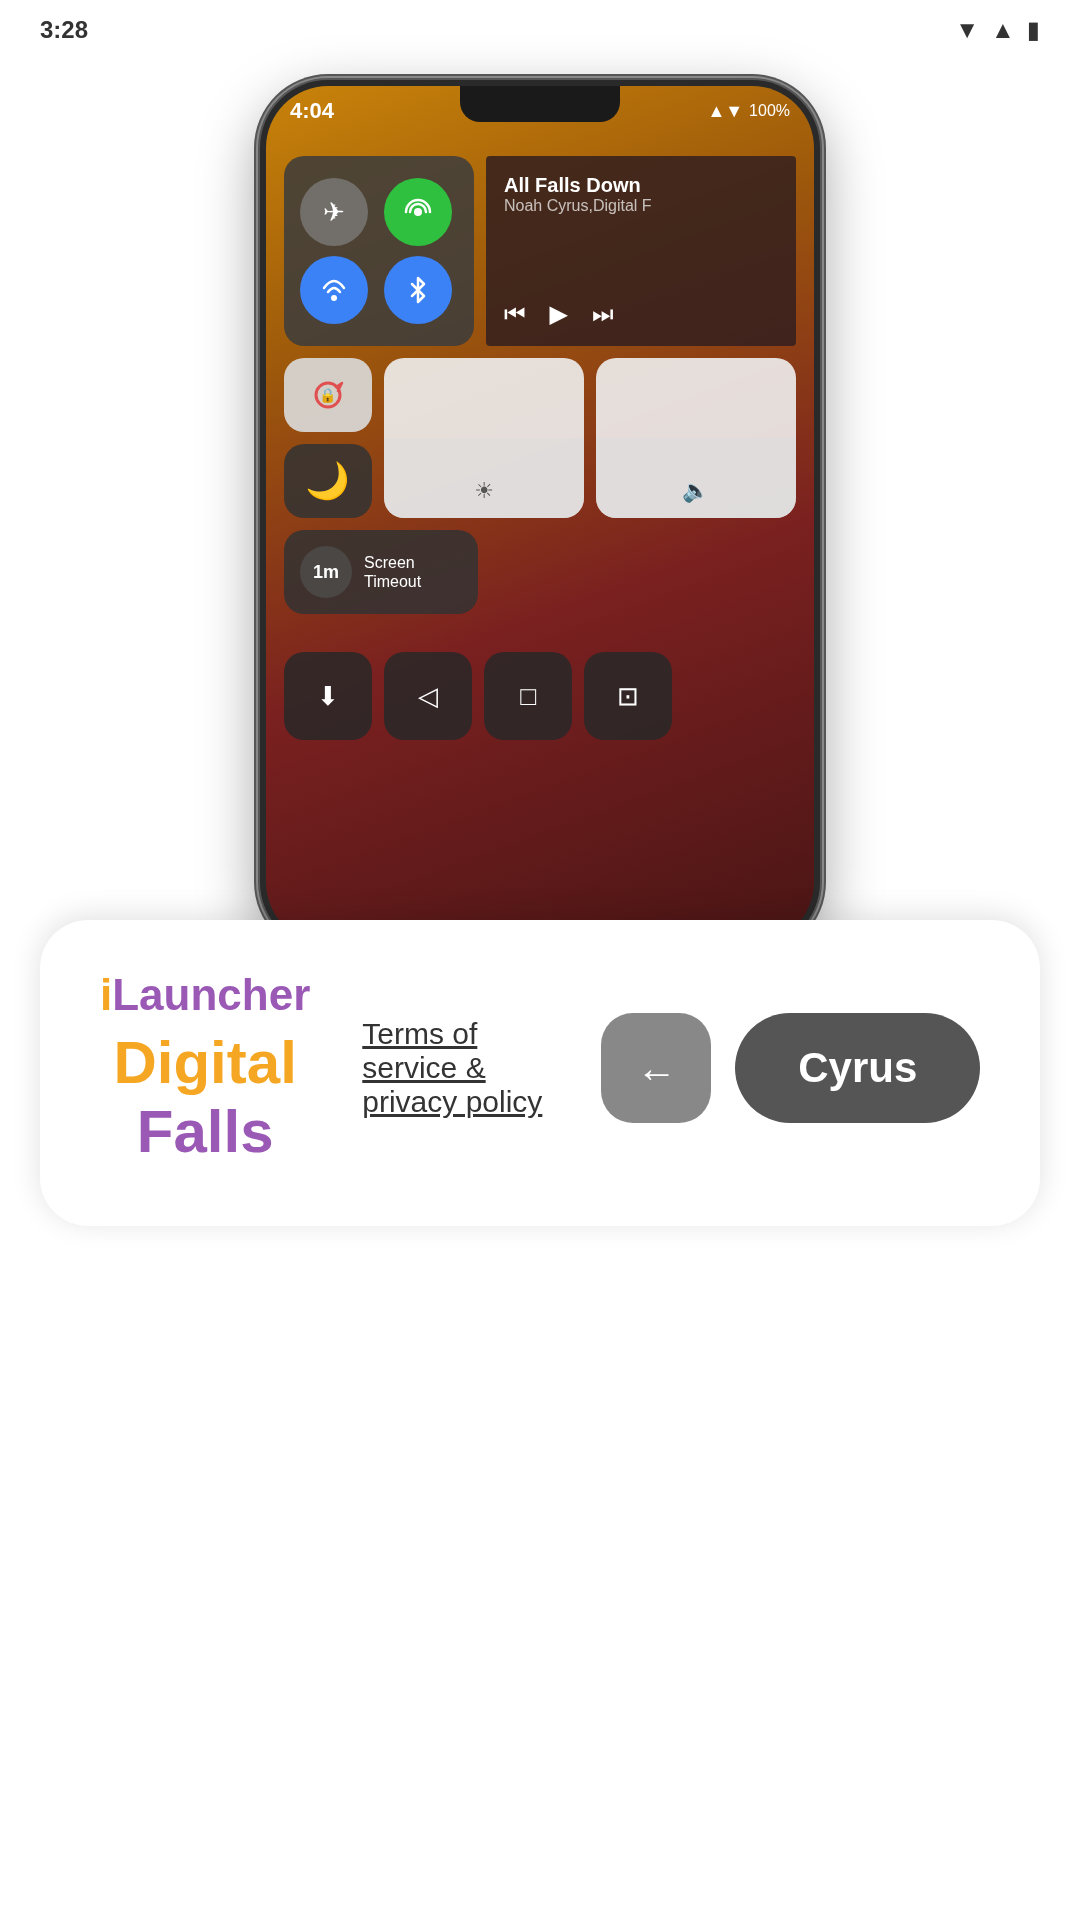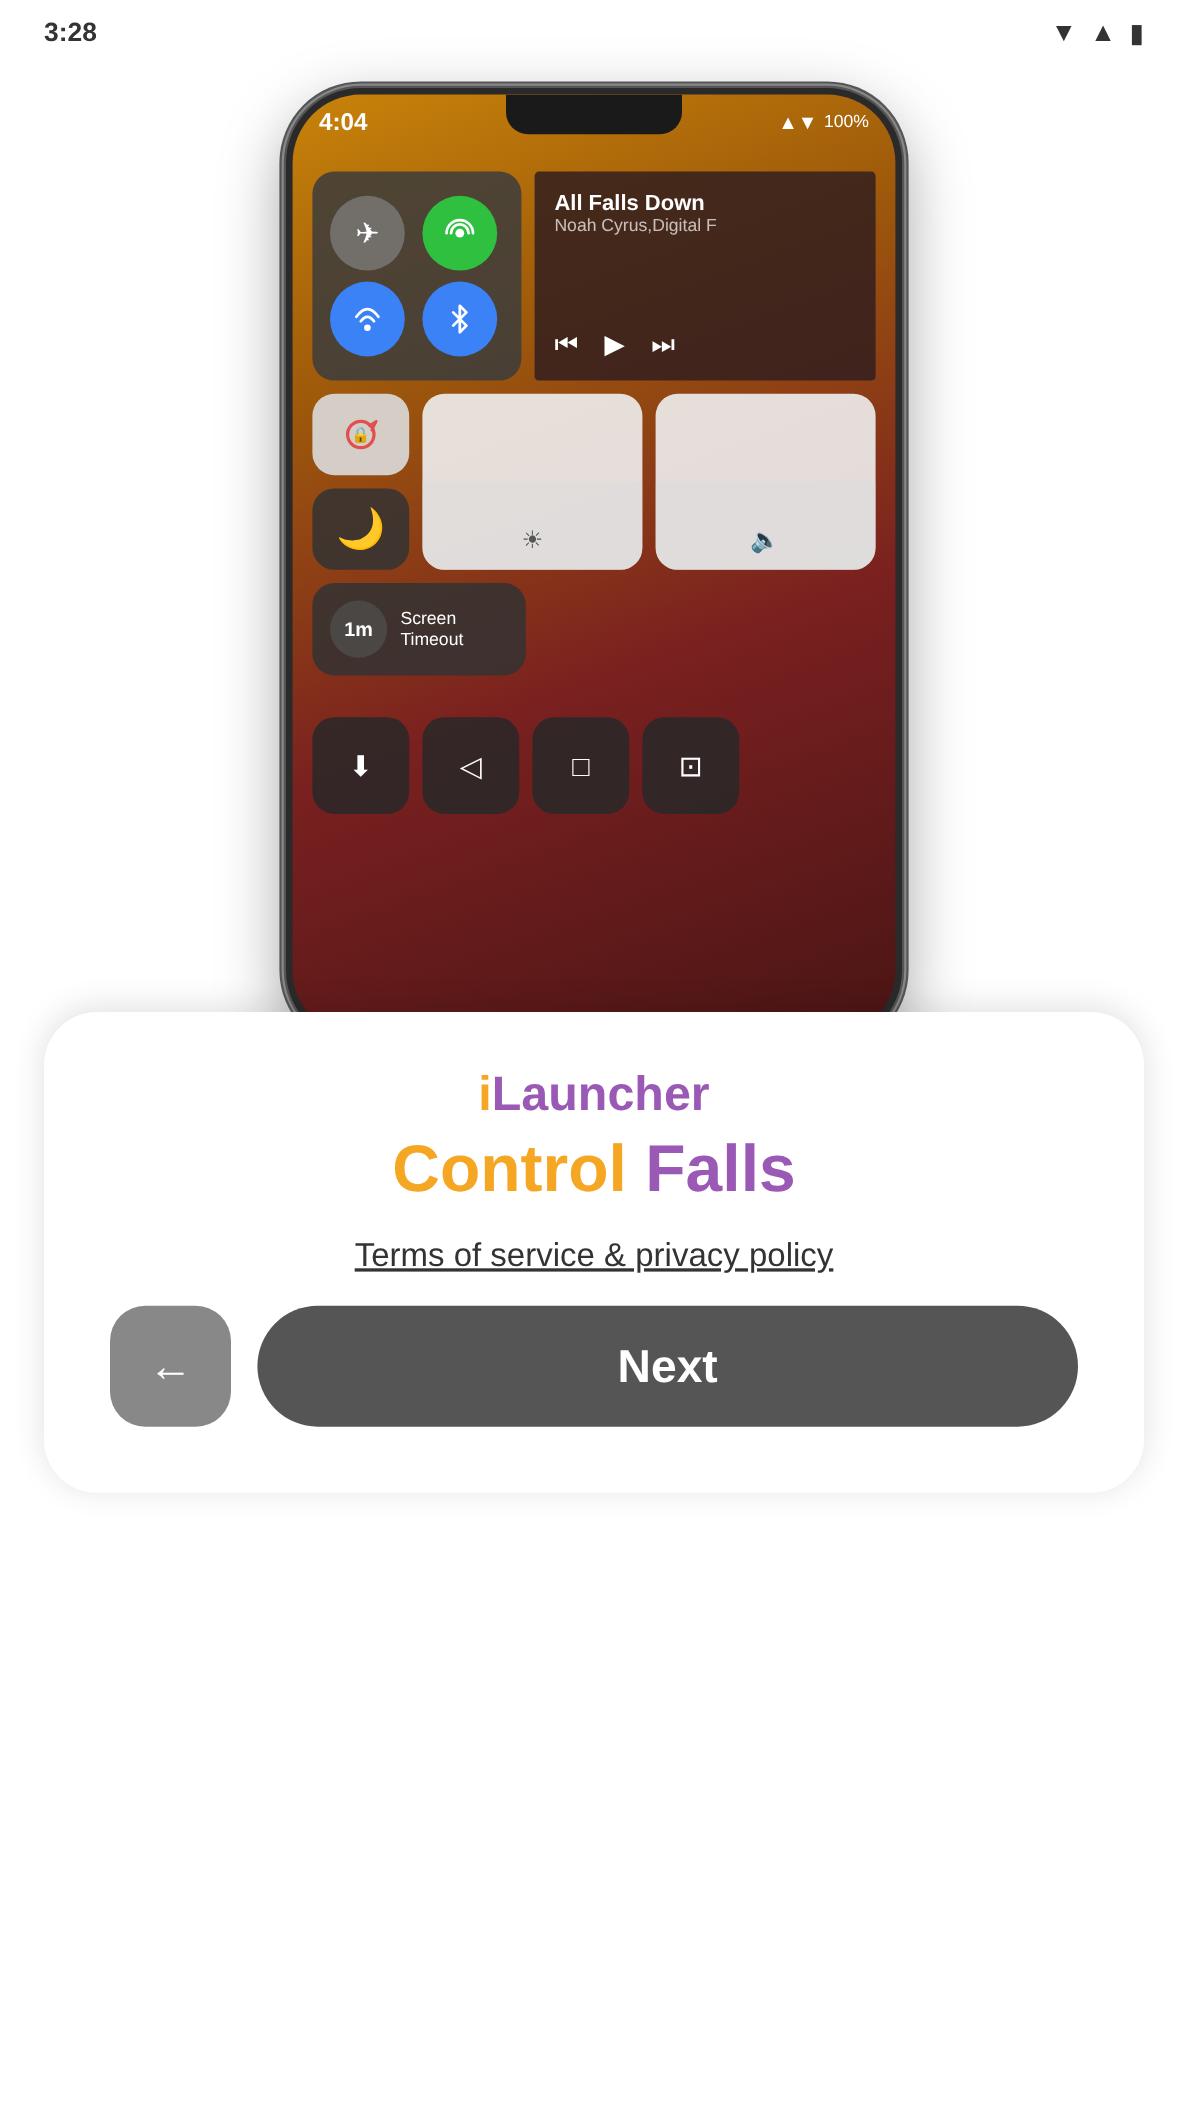--- a/index.html
+++ b/index.html
@@ -329,23 +329,23 @@
     
     .bottom-card {
       position: absolute;
       bottom: 0;
       left: 0; right: 0;
       background: white;
       border-radius: 48px 48px 0 0;
       padding: 50px 60px 60px;
       box-shadow: 0 -4px 30px rgba(0,0,0,0.12);
       display: flex;
-      flex-direction: column;
-      align-items: center;
-      gap: 28px;
+      flex-direction: row;
+      align-items: center;
+      gap: 52px;
     }
 
     .app-branding {
       text-align: center;
     }
 
     .app-name {
       font-size: 44px;
       font-weight: 600;
       display: block;
@@ -507,25 +507,25 @@
     </div>
   </div>
 </div>
 
 <div class="bottom-card" style="top: 920px; position: absolute; left: 40px; right: 40px; border-radius: 48px; bottom: auto; padding: 50px 60px 60px;">
   <div class="app-branding">
     <span class="app-name">
       <span class="app-name-i">i</span><span class="app-name-launcher">Launcher</span>
     </span>
     <span class="app-subtitle">
-      <span class="app-subtitle-control">Control </span><span class="app-subtitle-center">Falls</span>
+      <span class="app-subtitle-control">Digital </span><span class="app-subtitle-center">Falls</span>
     </span>
   </div>
 
   <a class="terms-link">Terms of service &amp; privacy policy</a>
 
   <div class="action-buttons">
     <button class="back-btn">
       <span>←</span>
     </button>
-    <button class="next-btn">Next</button>
+    <button class="next-btn">Cyrus</button>
   </div>
 </div>
 
 </body></html>

